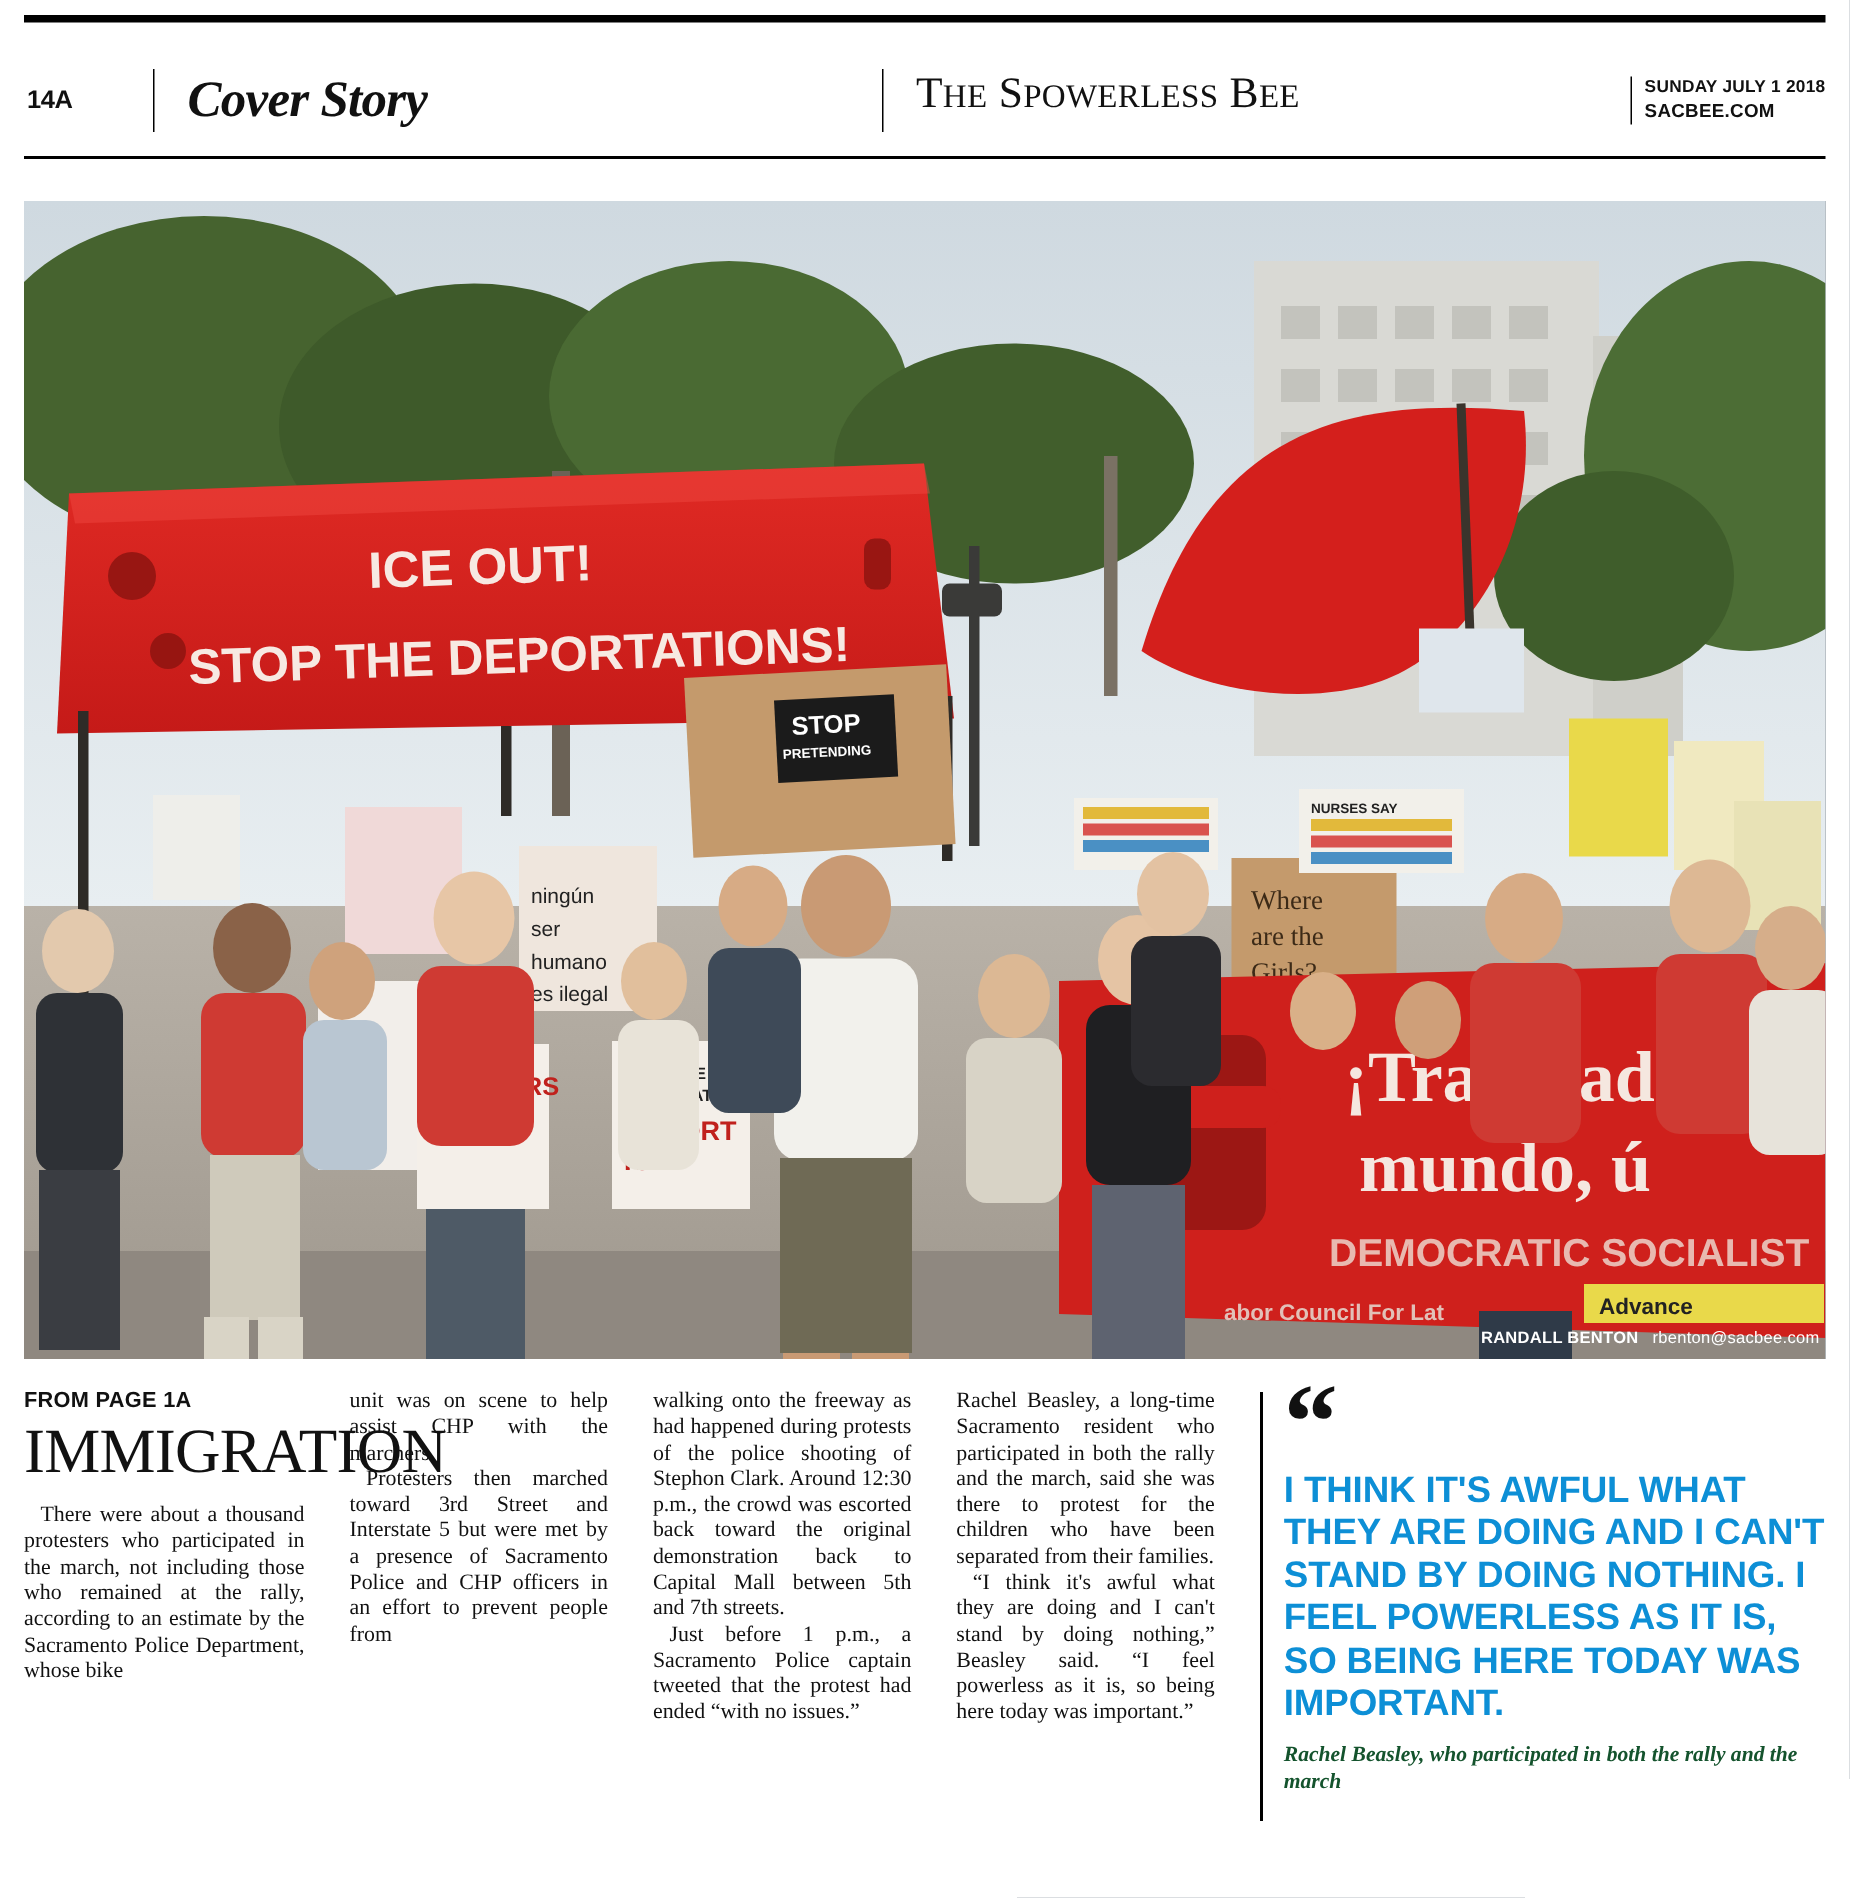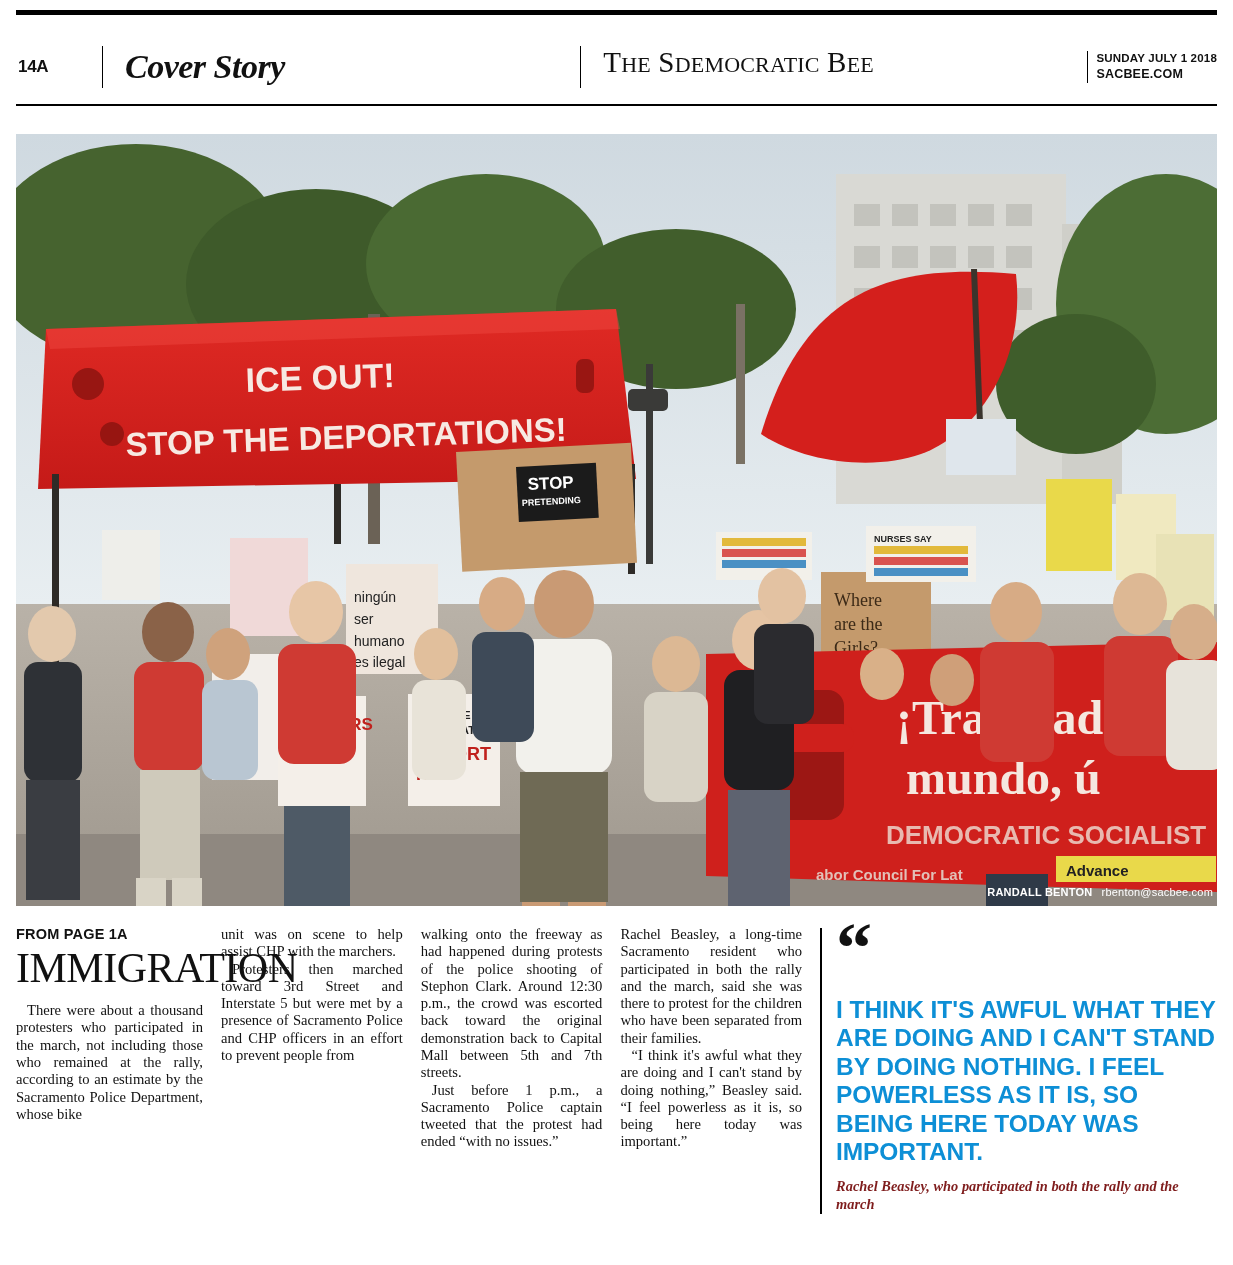--- a/index.html
+++ b/index.html
@@ -120,20 +120,21 @@
     margin-top: 9px;
     max-width: 1180px;
     color: #111;
   }
 
   
   .body-area {
     display: flex;
     margin-top: 20px;
     height: 290px;
+    gap: 12px;
   }
   .col {
     width: 187px;
     margin-right: 18px;
     font-size: 14.6px;
     line-height: 1.185;
     text-align: justify;
   }
   .col p { margin: 0; text-indent: 11px; }
   .col p.first { text-indent: 0; }
@@ -176,47 +177,47 @@
     letter-spacing: -4px;
     height: 48px;
   }
   .pq-text {
     font-family: "Liberation Sans", sans-serif;
     font-weight: bold;
     font-size: 24.5px;
     line-height: 1.16;
     color: #0d8fd6;
     letter-spacing: -0.1px;
-    margin-top: 22px;
+    margin-top: 6px;
   }
   .pq-attrib {
     font-family: "Liberation Serif", serif;
     font-style: italic;
     font-weight: bold;
     font-size: 14.4px;
     line-height: 1.2;
     margin-top: 12px;
-    color: #7f1d1d;
+    color: #14532d;
   }
 </style>
 </head>
 <body>
 
 <div class="page">
 
   <div class="top-rule"></div>
 
   <div class="masthead">
     <div class="folio">14A</div>
     <div class="vrule"></div>
     <div class="cover-story">Cover Story</div>
     <div class="bee-wrap">
       <div class="vrule"></div>
       <div class="bee">
-        <span>T<span class="small-caps">HE</span> S<span class="small-caps">DEMOCRATIC</span> B<span class="small-caps">EE</span></span>
+        <span>T<span class="small-caps">HE</span> S<span class="small-caps">POWERLESS</span> B<span class="small-caps">EE</span></span>
       </div>
     </div>
     <div class="dateblock">
       <div class="d1">SUNDAY JULY 1 2018</div>
       <div class="d2">SACBEE.COM</div>
     </div>
   </div>
 
   <div class="head-rule"></div>
 

